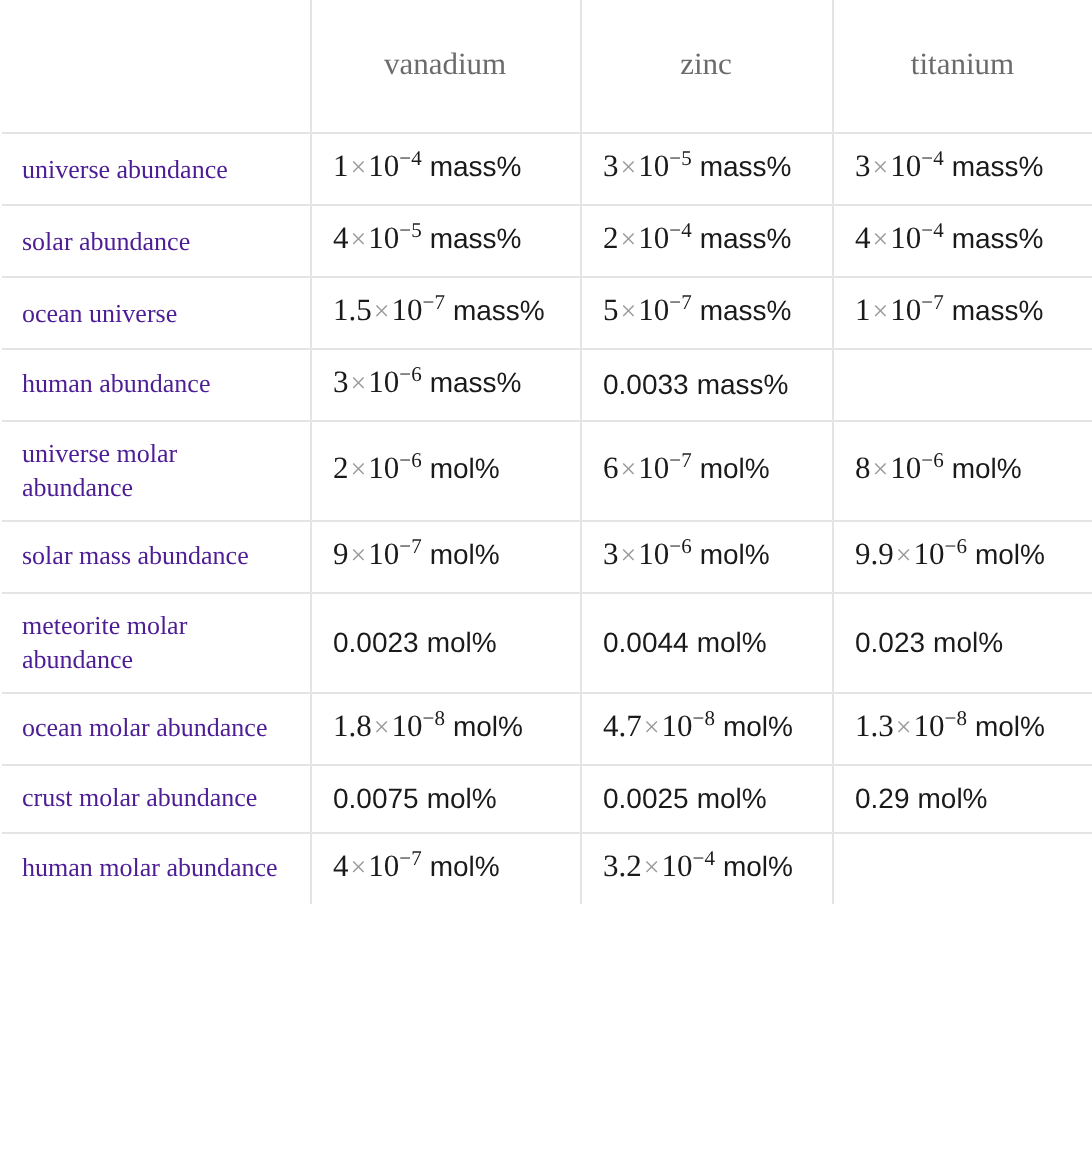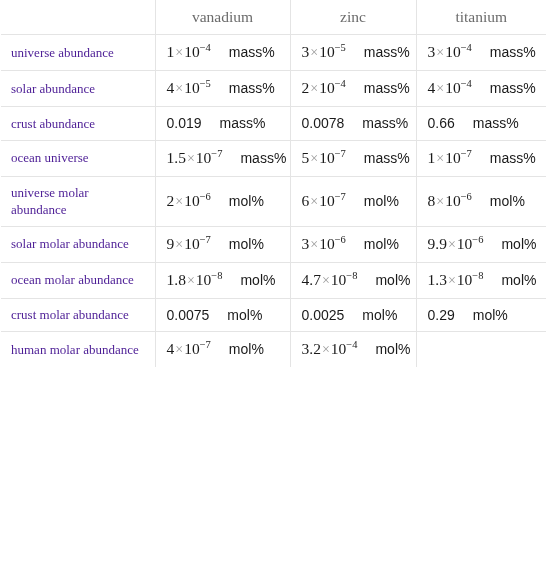--- a/index.html
+++ b/index.html
@@ -24,21 +24,21 @@
     table-layout: fixed;
   }
   table.abundance-table col.c-label  { width: 154px; }
   table.abundance-table col.c-val1   { width: 135px; }
   table.abundance-table col.c-val2   { width: 126px; }
   table.abundance-table col.c-val3   { width: 130px; }
 
   th, td {
     border-right: 1px solid #e4e4e4;
     border-bottom: 1px solid #e4e4e4;
-    padding: 0;
+    padding: 16px;
     vertical-align: middle;
   }
   th:last-child, td:last-child { border-right: none; }
   tr:last-child td { border-bottom: none; }
 
   thead th {
     height: 34px;
     font-weight: normal;
     font-family: "Liberation Serif", serif;
     font-size: 15.5px;
@@ -80,21 +80,21 @@
   }
   .exp {
     font-family: "Liberation Serif", serif;
     font-size: 10.5px;
     vertical-align: super;
     line-height: 0;
   }
   .unit {
     font-family: "Liberation Sans", sans-serif;
     font-size: 14px;
-    margin-left: 18px;
+    margin-left: 4px;
   }
   .plain {
     font-family: "Liberation Sans", sans-serif;
     font-size: 14px;
   }
 </style>
 </head>
 <body>
 
 <div class="table-wrap">
@@ -120,42 +120,48 @@
           <td class="value-cell"><span class="num">3</span><span class="times">×</span><span class="base">10</span><span class="exp">−5</span><span class="unit">mass%</span></td>
           <td class="value-cell"><span class="num">3</span><span class="times">×</span><span class="base">10</span><span class="exp">−4</span><span class="unit">mass%</span></td>
         </tr>
         <tr>
           <td class="row-label">solar abundance</td>
           <td class="value-cell"><span class="num">4</span><span class="times">×</span><span class="base">10</span><span class="exp">−5</span><span class="unit">mass%</span></td>
           <td class="value-cell"><span class="num">2</span><span class="times">×</span><span class="base">10</span><span class="exp">−4</span><span class="unit">mass%</span></td>
           <td class="value-cell"><span class="num">4</span><span class="times">×</span><span class="base">10</span><span class="exp">−4</span><span class="unit">mass%</span></td>
         </tr>
         <tr>
-          <td class="row-label">crust abundance</td>
-          <td class="value-cell"><span class="plain">0.019</span><span class="unit">mass%</span></td>
-          <td class="value-cell"><span class="plain">0.0078</span><span class="unit">mass%</span></td>
-          <td class="value-cell"><span class="plain">0.66</span><span class="unit">mass%</span></td>
-        </tr>
-        <tr>
           <td class="row-label">ocean universe</td>
           <td class="value-cell"><span class="num">1.5</span><span class="times">×</span><span class="base">10</span><span class="exp">−7</span><span class="unit">mass%</span></td>
           <td class="value-cell"><span class="num">5</span><span class="times">×</span><span class="base">10</span><span class="exp">−7</span><span class="unit">mass%</span></td>
           <td class="value-cell"><span class="num">1</span><span class="times">×</span><span class="base">10</span><span class="exp">−7</span><span class="unit">mass%</span></td>
+        </tr>
+        <tr>
+          <td class="row-label">human abundance</td>
+          <td class="value-cell"><span class="num">3</span><span class="times">×</span><span class="base">10</span><span class="exp">−6</span><span class="unit">mass%</span></td>
+          <td class="value-cell"><span class="plain">0.0033</span><span class="unit">mass%</span></td>
+          <td class="value-cell">&nbsp;</td>
         </tr>
         <tr>
           <td class="row-label">universe molar abundance</td>
           <td class="value-cell"><span class="num">2</span><span class="times">×</span><span class="base">10</span><span class="exp">−6</span><span class="unit">mol%</span></td>
           <td class="value-cell"><span class="num">6</span><span class="times">×</span><span class="base">10</span><span class="exp">−7</span><span class="unit">mol%</span></td>
           <td class="value-cell"><span class="num">8</span><span class="times">×</span><span class="base">10</span><span class="exp">−6</span><span class="unit">mol%</span></td>
         </tr>
         <tr>
-          <td class="row-label">solar molar abundance</td>
+          <td class="row-label">solar mass abundance</td>
           <td class="value-cell"><span class="num">9</span><span class="times">×</span><span class="base">10</span><span class="exp">−7</span><span class="unit">mol%</span></td>
           <td class="value-cell"><span class="num">3</span><span class="times">×</span><span class="base">10</span><span class="exp">−6</span><span class="unit">mol%</span></td>
           <td class="value-cell"><span class="num">9.9</span><span class="times">×</span><span class="base">10</span><span class="exp">−6</span><span class="unit">mol%</span></td>
+        </tr>
+        <tr>
+          <td class="row-label">meteorite molar abundance</td>
+          <td class="value-cell"><span class="plain">0.0023</span><span class="unit">mol%</span></td>
+          <td class="value-cell"><span class="plain">0.0044</span><span class="unit">mol%</span></td>
+          <td class="value-cell"><span class="plain">0.023</span><span class="unit">mol%</span></td>
         </tr>
         <tr>
           <td class="row-label">ocean molar abundance</td>
           <td class="value-cell"><span class="num">1.8</span><span class="times">×</span><span class="base">10</span><span class="exp">−8</span><span class="unit">mol%</span></td>
           <td class="value-cell"><span class="num">4.7</span><span class="times">×</span><span class="base">10</span><span class="exp">−8</span><span class="unit">mol%</span></td>
           <td class="value-cell"><span class="num">1.3</span><span class="times">×</span><span class="base">10</span><span class="exp">−8</span><span class="unit">mol%</span></td>
         </tr>
         <tr>
           <td class="row-label">crust molar abundance</td>
           <td class="value-cell"><span class="plain">0.0075</span><span class="unit">mol%</span></td>

